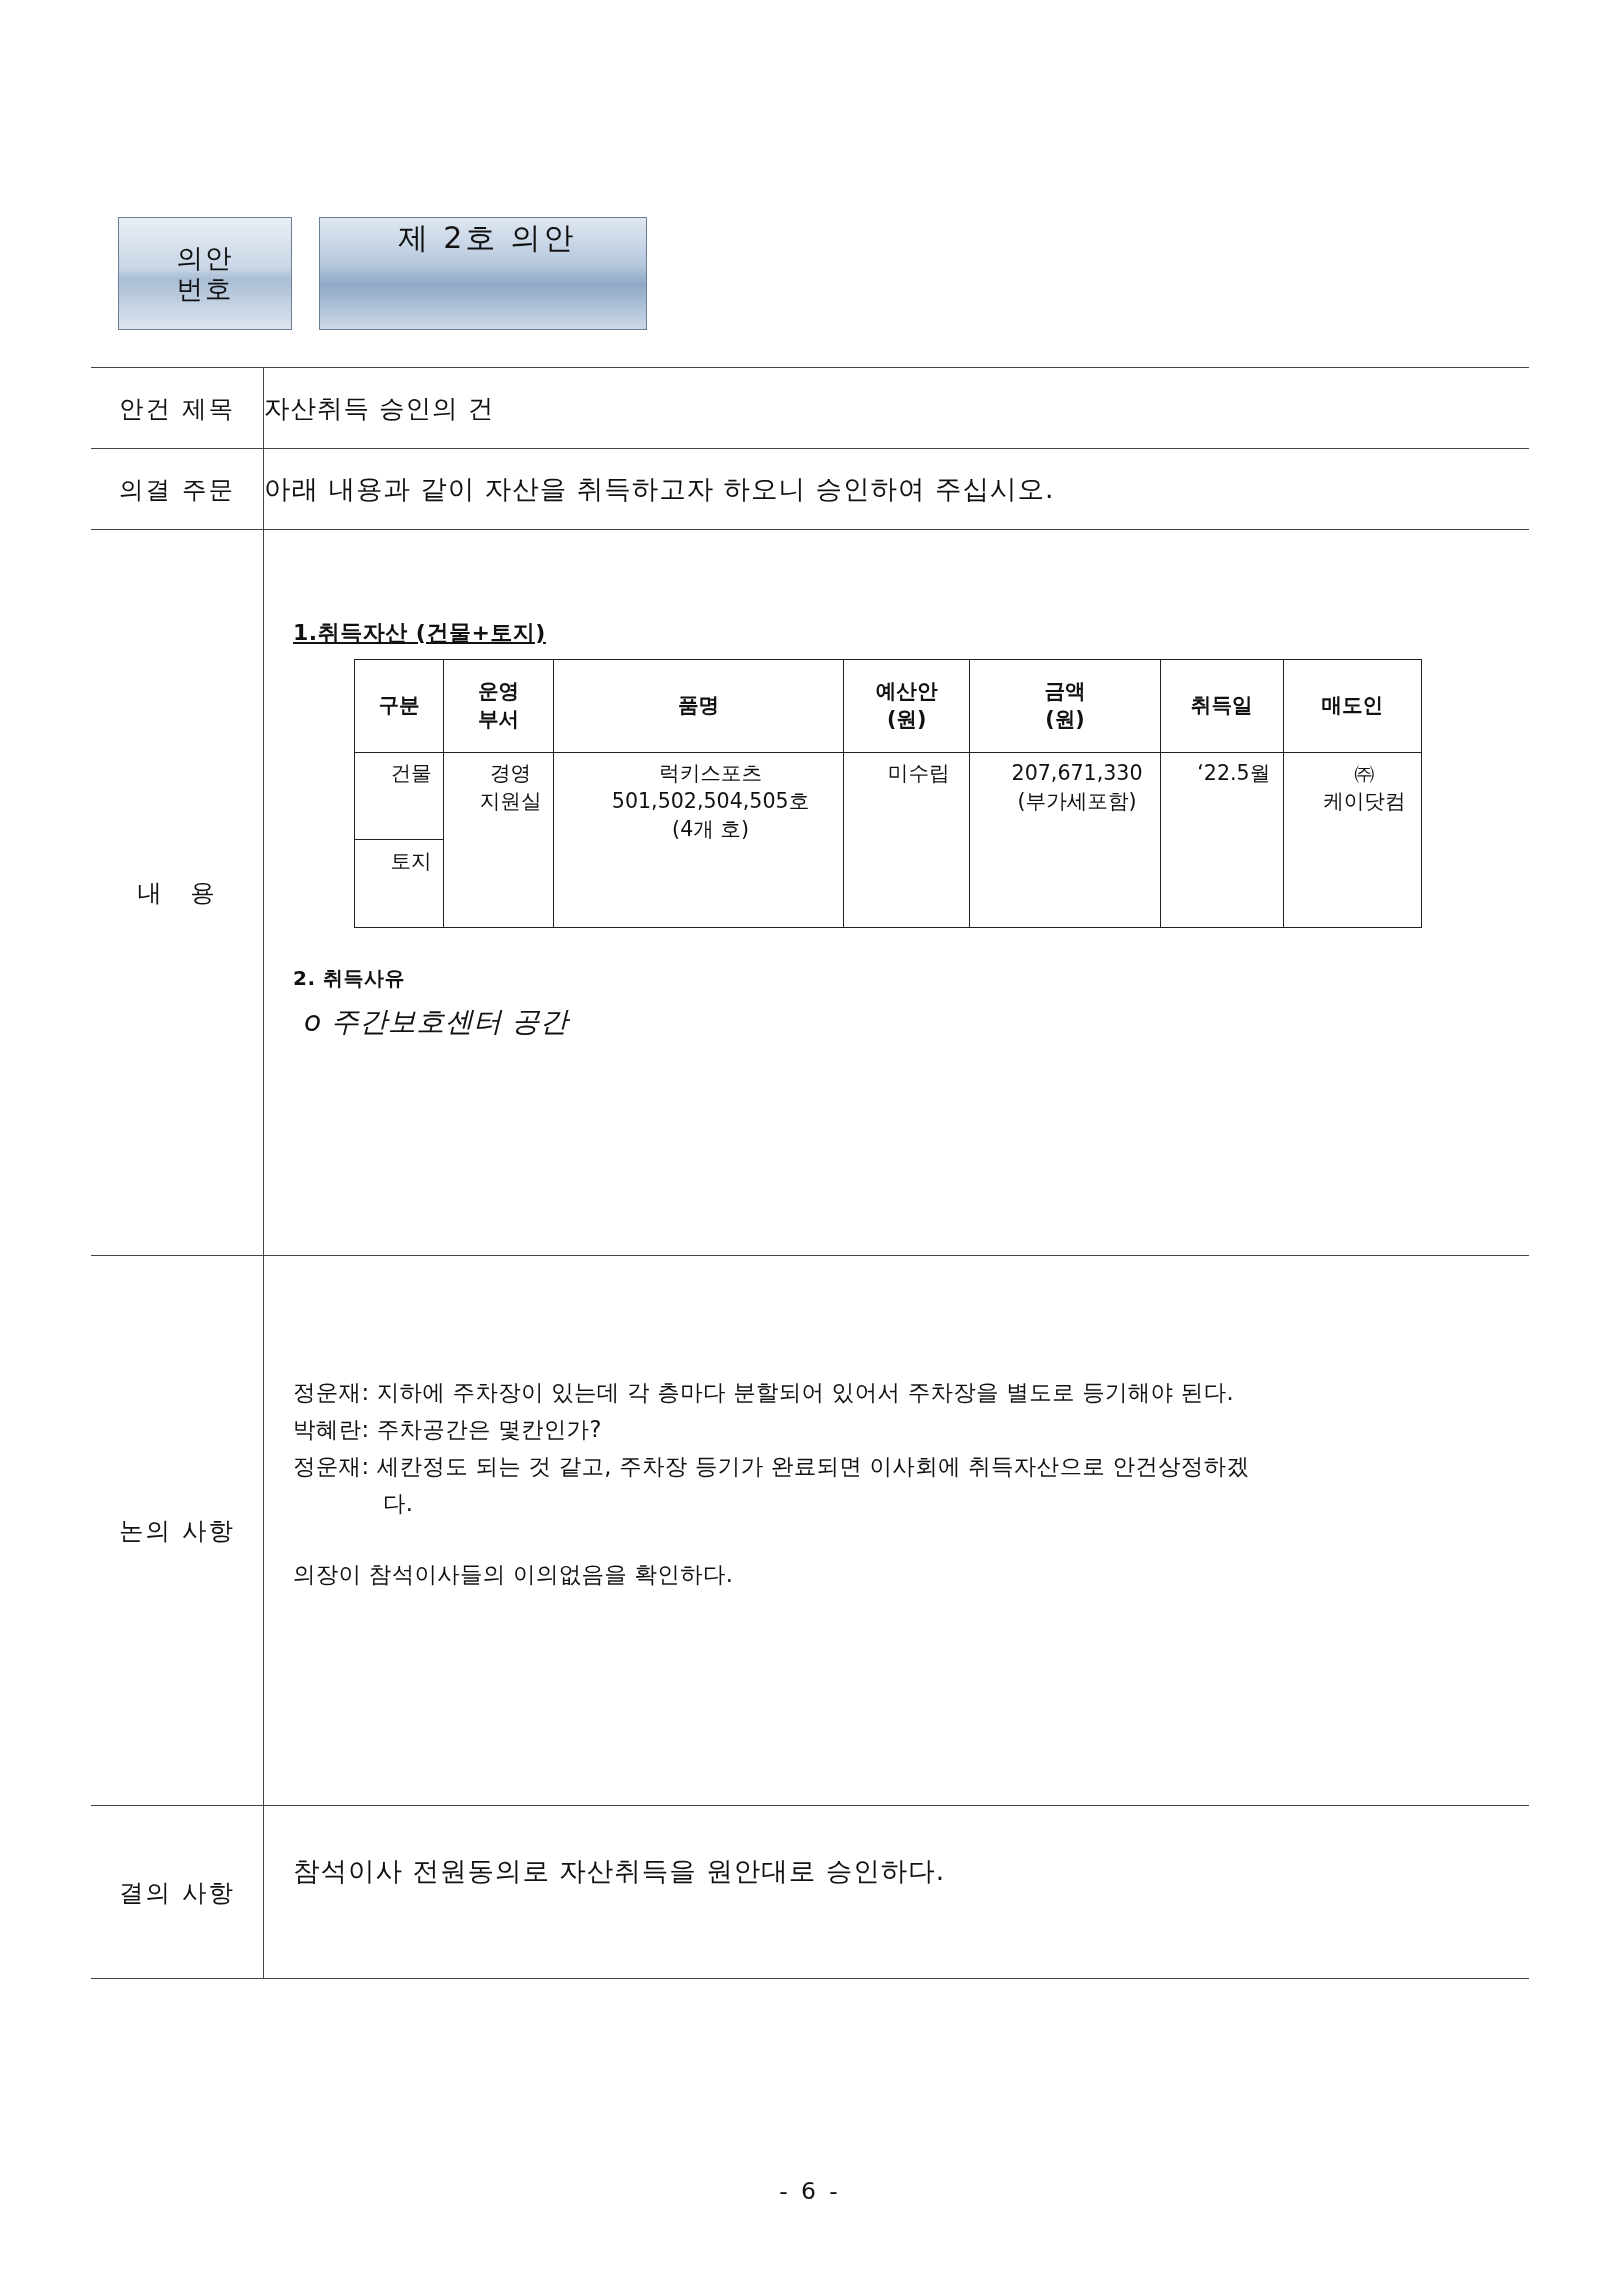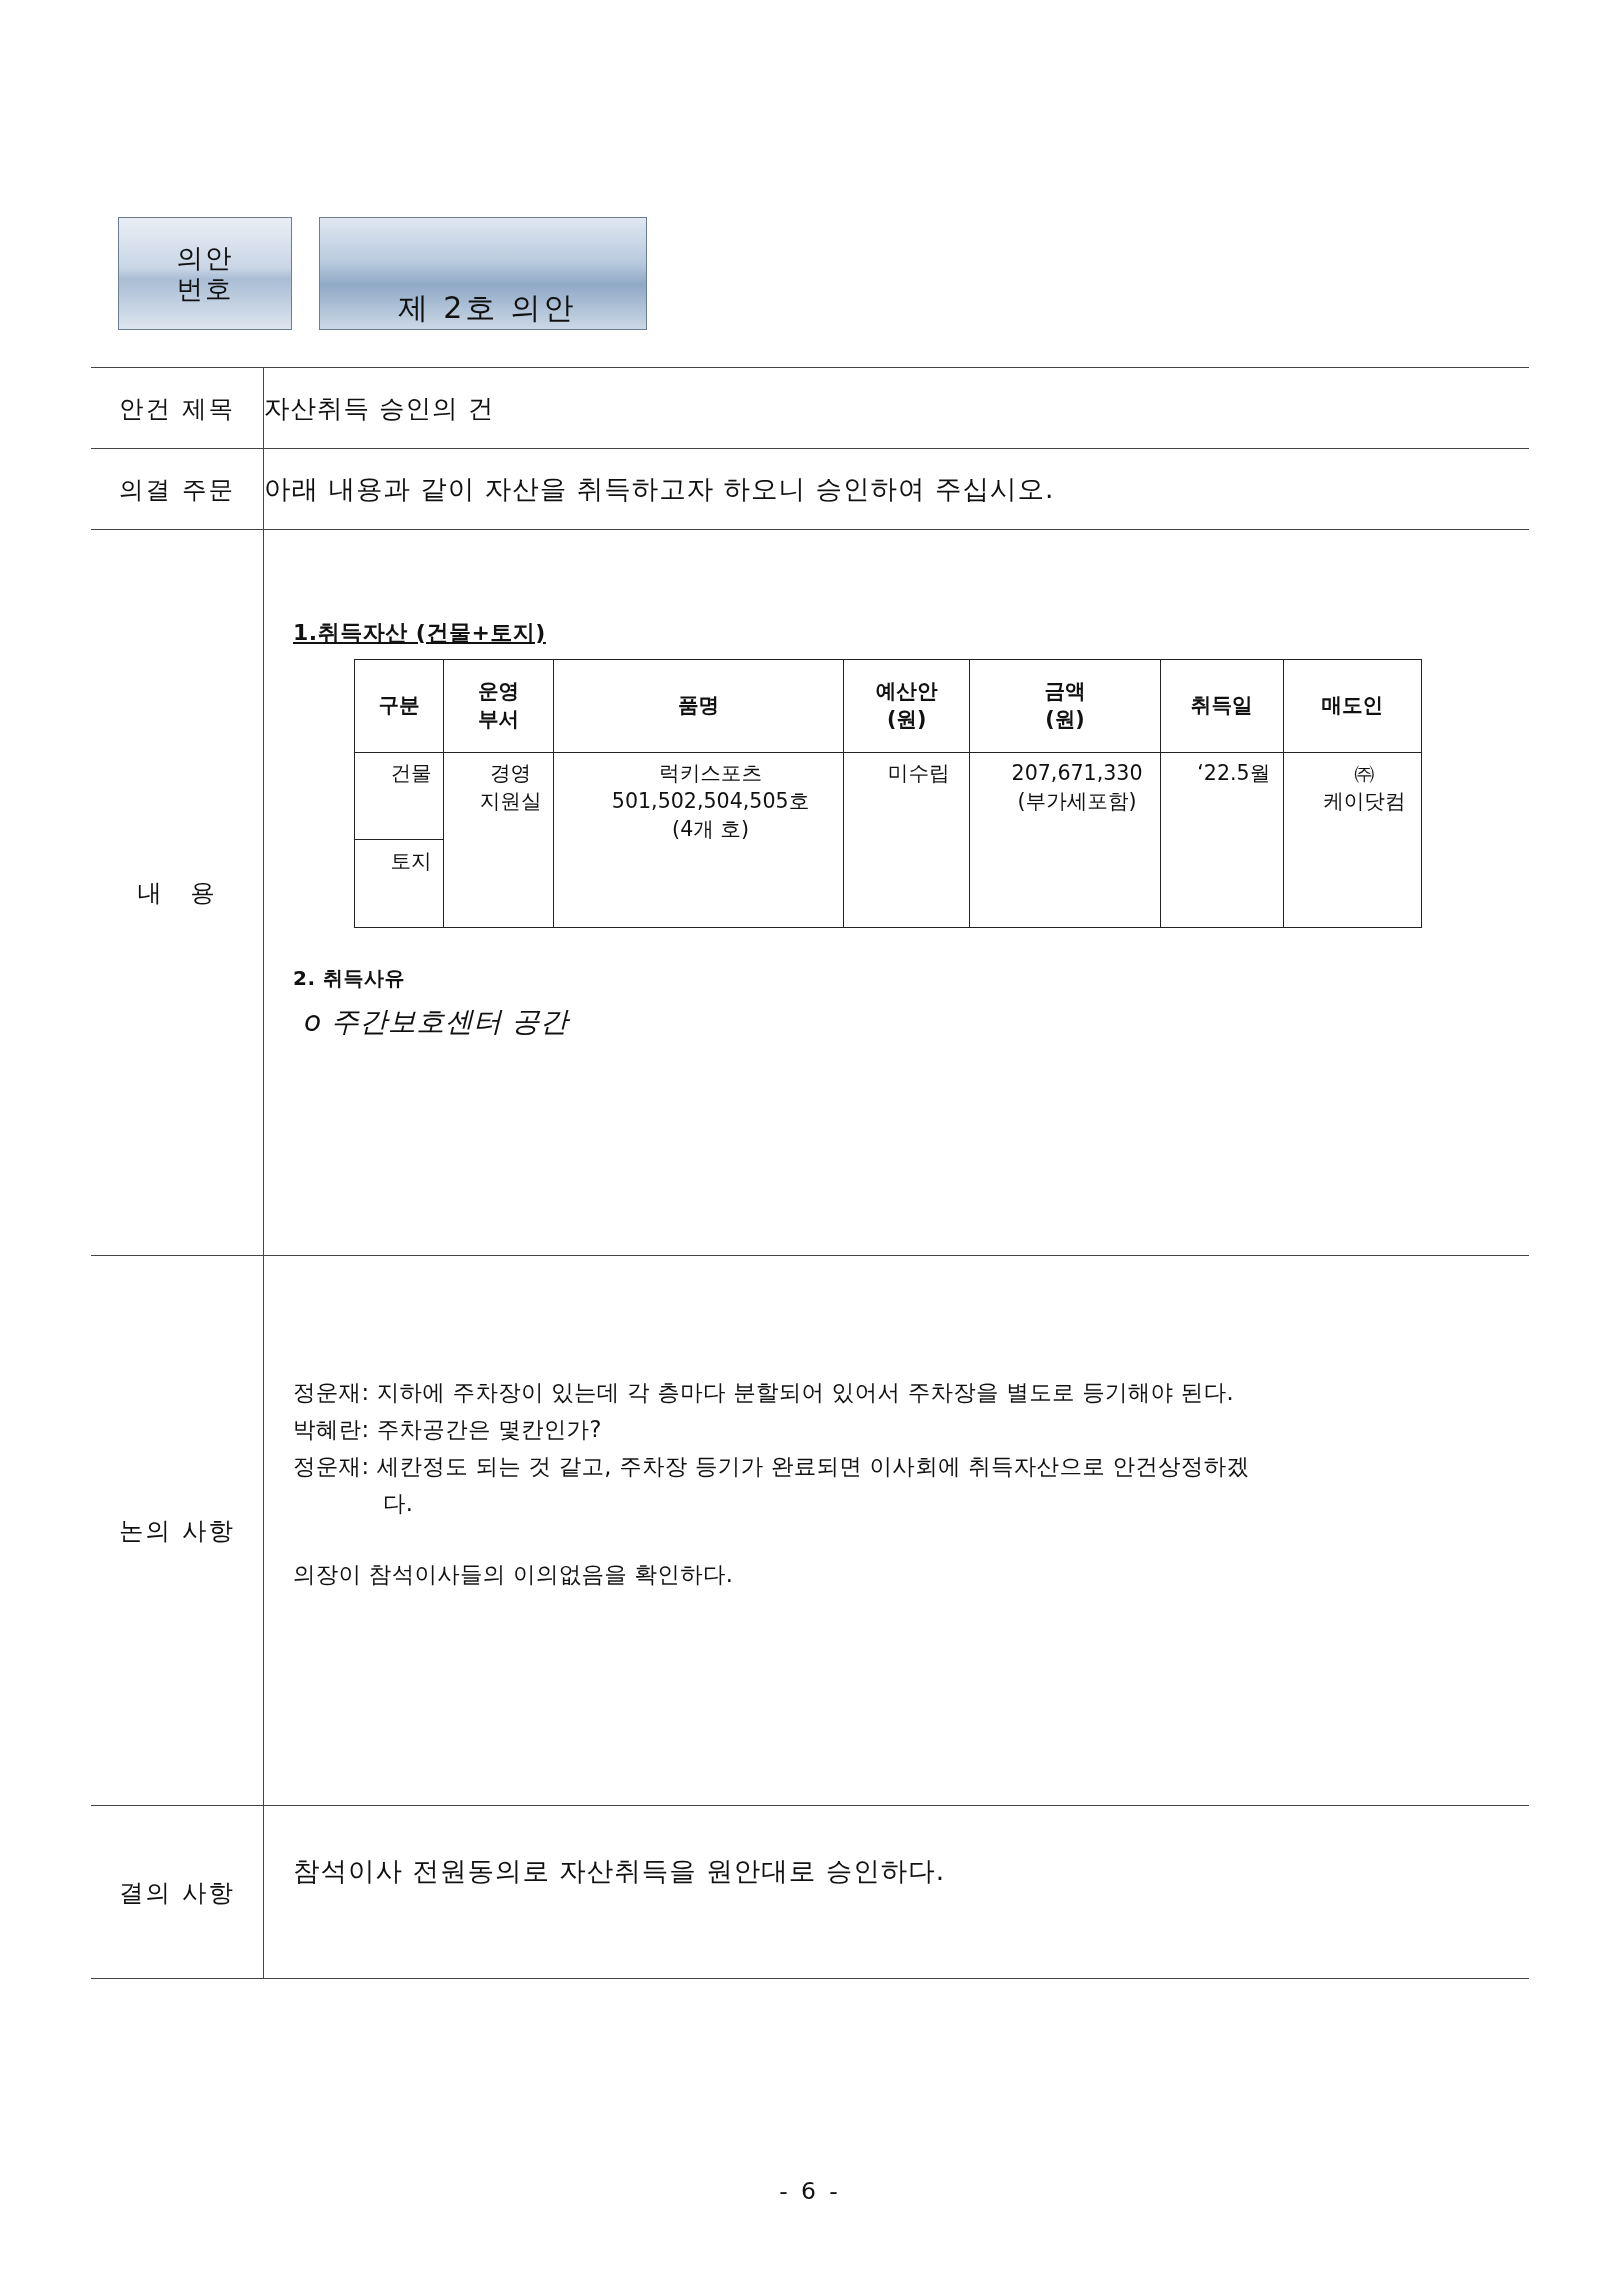--- a/index.html
+++ b/index.html
@@ -49,21 +49,21 @@
   }
   .banner-gap {
     width: 27.4px;
     background: #ffffff;
   }
   .banner-right {
     flex: 1;
     background: linear-gradient(to bottom, #dfe7f1 0%, #b8cade 40%, #8fa9c6 60%, #ccd8e6 100%);
     border: 1px solid #6b7d95;
     display: flex;
-    align-items: flex-end;
+    align-items: flex-start;
     justify-content: center;
     padding-left: 8px;
   }
   .banner-right span {
     font-size: 30px;
     letter-spacing: 2.9px;
     color: #111;
   }
 
   

